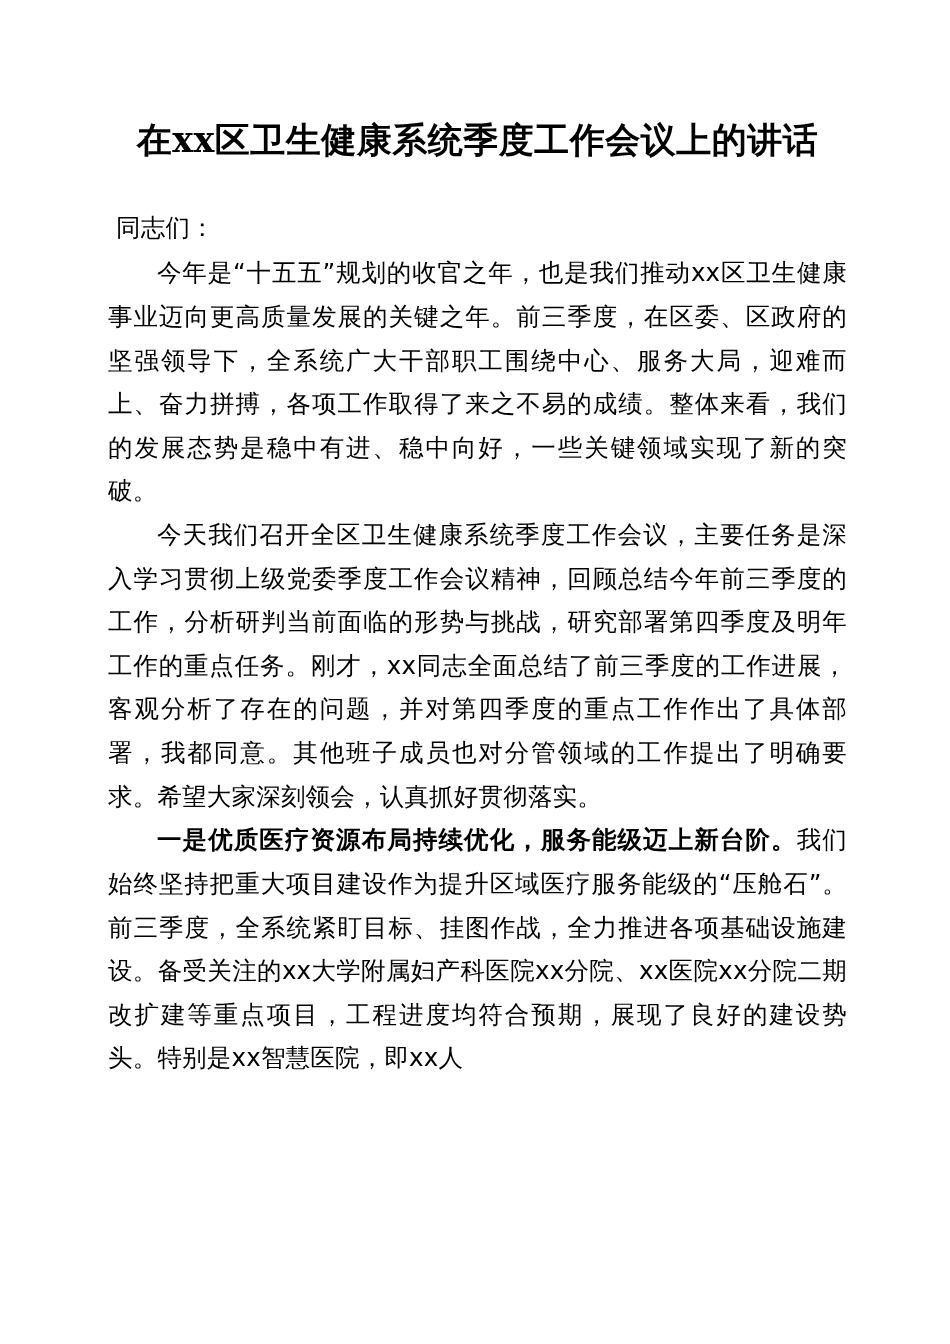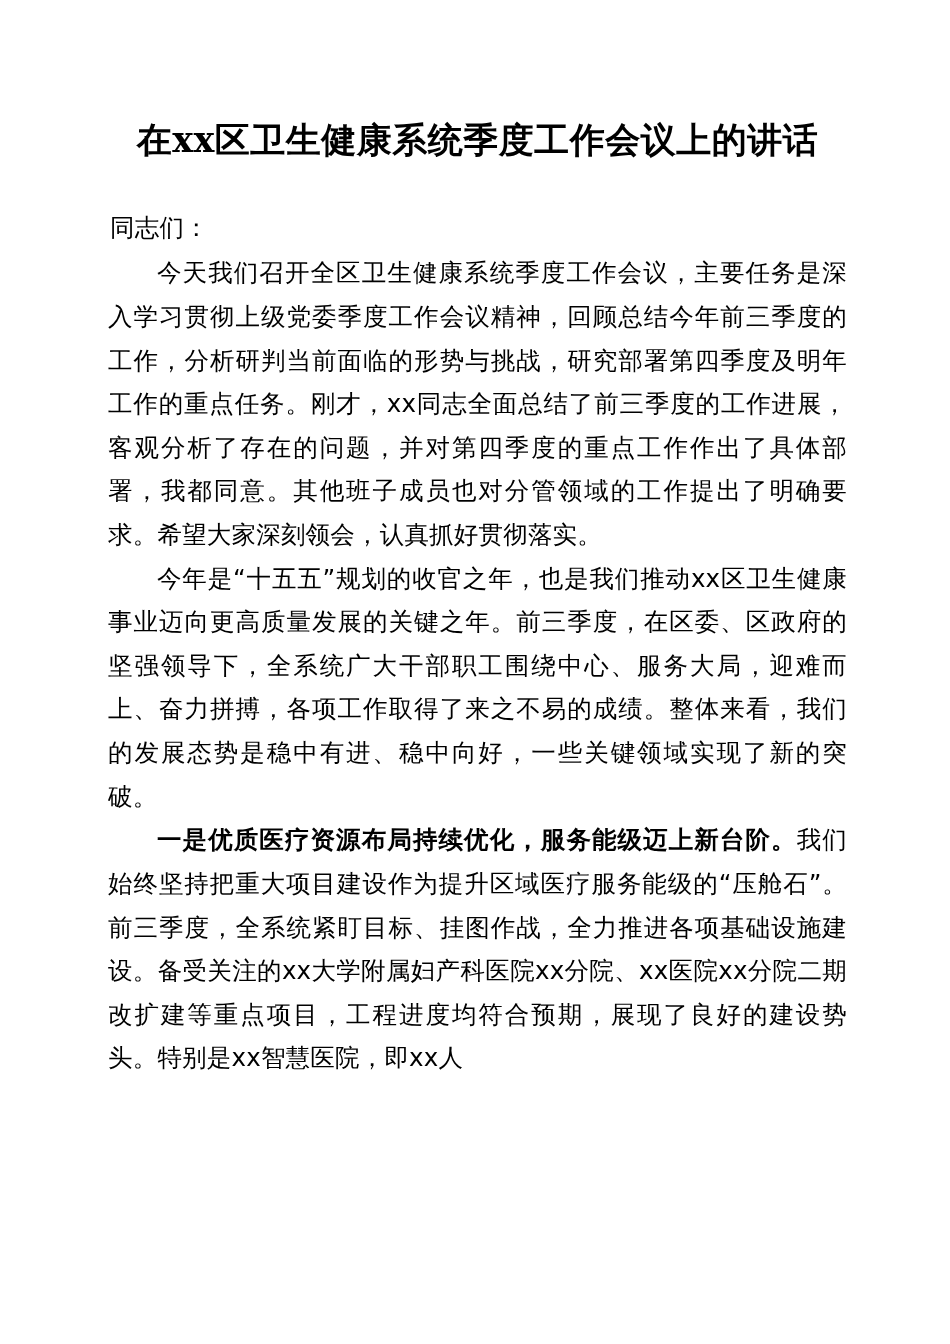--- a/index.html
+++ b/index.html
@@ -27,21 +27,21 @@
     font-size: 35px;
     line-height: 1.25;
     text-align: center;
     letter-spacing: 0.5px;
     margin: 0 0 44px 0;
     white-space: nowrap;
   }
   .salutation {
     font-size: 24.5px;
     line-height: 1.78;
-    margin: 0 0 2px 2px;
+    margin: 0 0 2px 8px;
     text-align: justify;
     text-justify: inter-ideograph;
     letter-spacing: 0.2px;
   }
   .body-para {
     font-size: 24.5px;
     line-height: 1.78;
     margin: 0;
     text-align: justify;
     text-justify: inter-ideograph;
@@ -58,19 +58,19 @@
 </style>
 </head>
 <body>
 
 <div class="page">
 
   <h1 class="doc-title">在xx区卫生健康系统季度工作会议上的讲话</h1>
 
   <p class="salutation">同志们：</p>
 
+  <p class="body-para">今年是“十五五”规划的收官之年，也是我们推动xx区卫生健康事业迈向更高质量发展的关键之年。前三季度，在区委、区政府的坚强领导下，全系统广大干部职工围绕中心、服务大局，迎难而上、奋力拼搏，各项工作取得了来之不易的成绩。整体来看，我们的发展态势是稳中有进、稳中向好，一些关键领域实现了新的突破。</p>
+
   <p class="body-para">今天我们召开全区卫生健康系统季度工作会议，主要任务是深入学习贯彻上级党委季度工作会议精神，回顾总结今年前三季度的工作，分析研判当前面临的形势与挑战，研究部署第四季度及明年工作的重点任务。刚才，xx同志全面总结了前三季度的工作进展，客观分析了存在的问题，并对第四季度的重点工作作出了具体部署，我都同意。其他班子成员也对分管领域的工作提出了明确要求。希望大家深刻领会，认真抓好贯彻落实。</p>
-
-  <p class="body-para">今年是“十五五”规划的收官之年，也是我们推动xx区卫生健康事业迈向更高质量发展的关键之年。前三季度，在区委、区政府的坚强领导下，全系统广大干部职工围绕中心、服务大局，迎难而上、奋力拼搏，各项工作取得了来之不易的成绩。整体来看，我们的发展态势是稳中有进、稳中向好，一些关键领域实现了新的突破。</p>
 
   <p class="body-para bold-lead"><b>一是优质医疗资源布局持续优化，服务能级迈上新台阶。</b><span>我们始终坚持把重大项目建设作为提升区域医疗服务能级的“压舱石”。前三季度，全系统紧盯目标、挂图作战，全力推进各项基础设施建设。备受关注的xx大学附属妇产科医院xx分院、xx医院xx分院二期改扩建等重点项目，工程进度均符合预期，展现了良好的建设势头。特别是xx智慧医院，即xx人</span></p>
 
 </div>
 
 </body></html>

